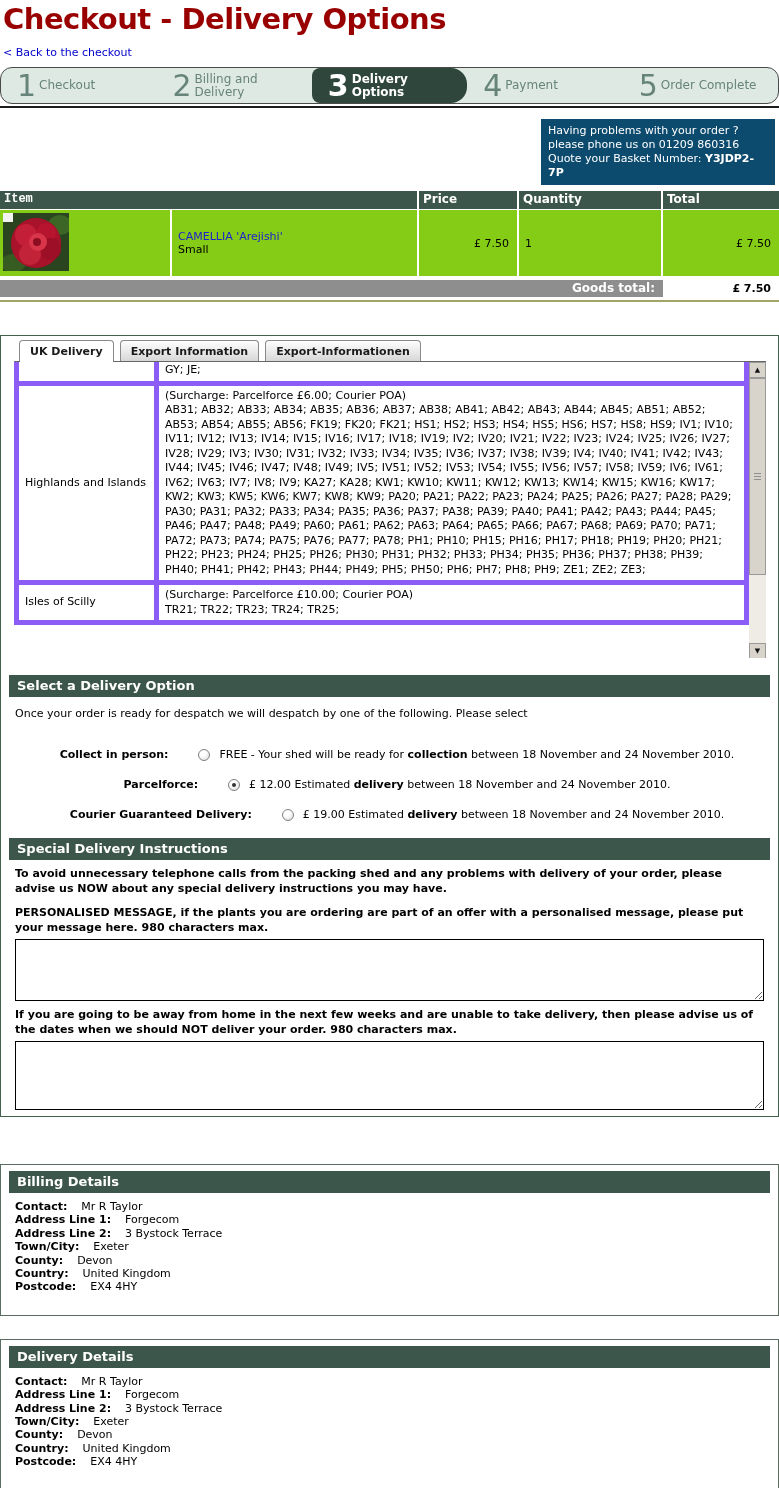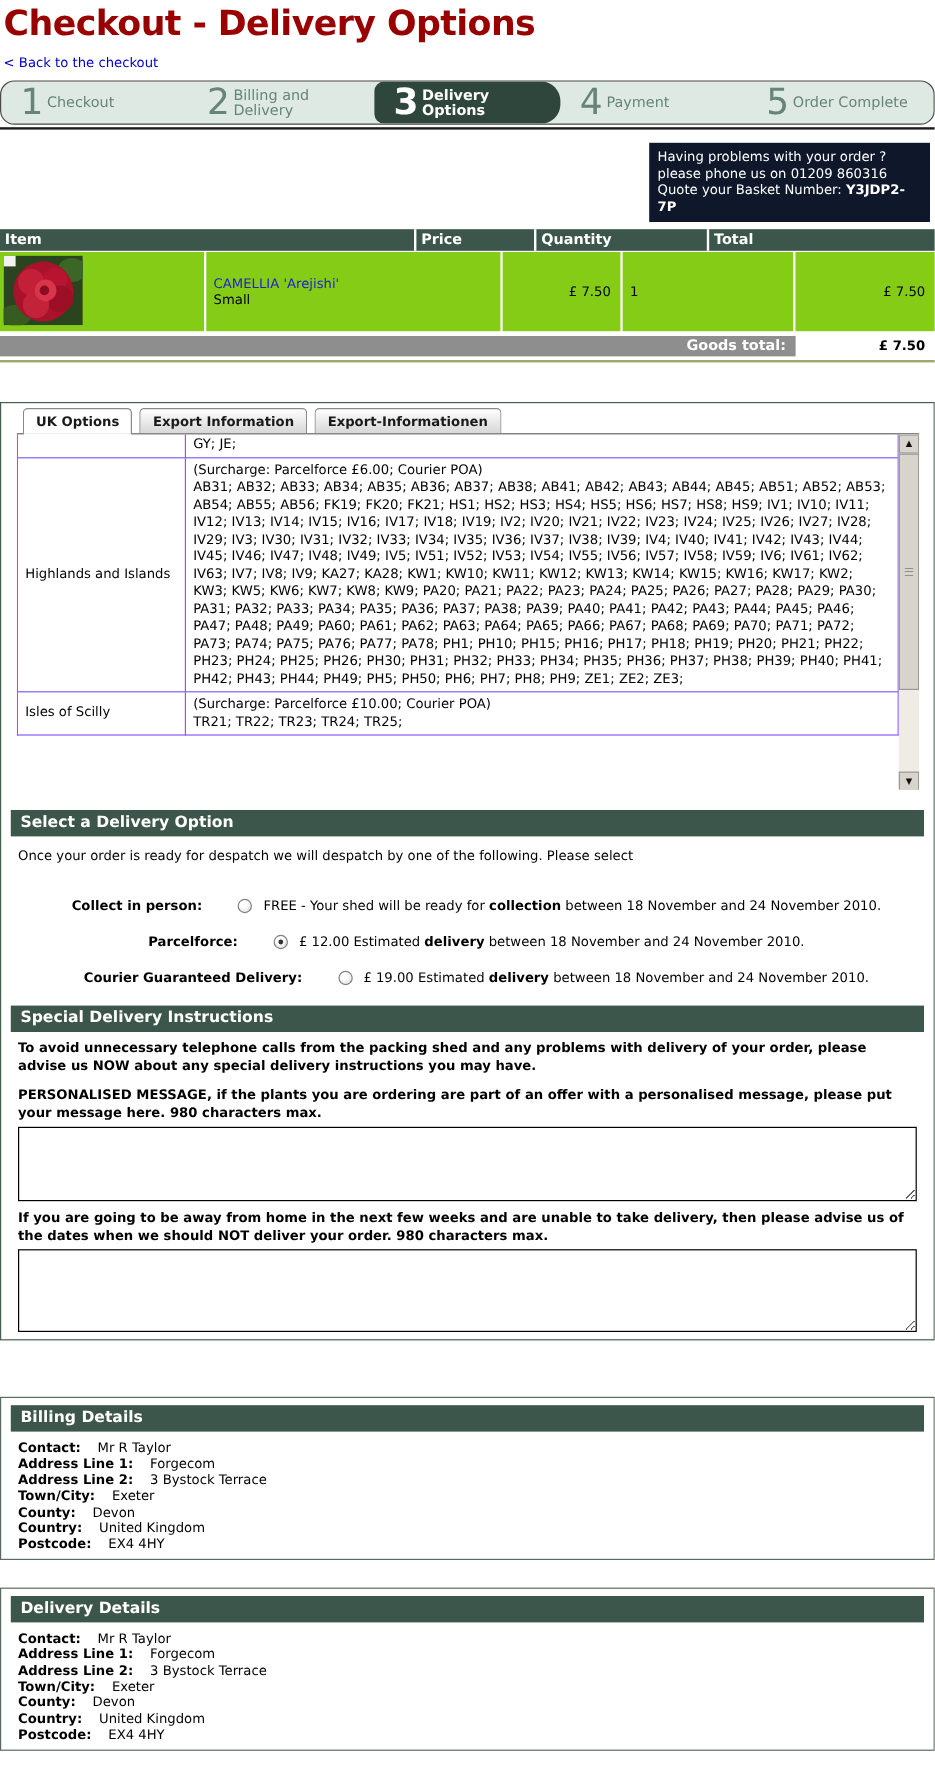--- a/index.html
+++ b/index.html
@@ -22,31 +22,31 @@
   .step { flex: 1 1 0; display:flex; align-items:center; padding-left: 16px; color:#66847a; }
   .step .step-num { font-size: 30px; line-height: 30px; margin-right: 3px; }
   .step .step-label { font-size: 12px; line-height: 13px; }
   .step:nth-child(2) .step-label, .step:nth-child(3) .step-label { max-width: 64px; }
   .step.active { background:#2e463c; color:#fff; border-radius: 8px 16px 16px 8px; }
   .step.active .step-num, .step.active .step-label { font-weight: bold; }
   .steps-underline { height: 2px; background:#1c1c1c; margin-top: 2px; }
 
   
   .help-box {
-    width: 234px; margin: 11px 4px 0 auto; background:#0f172a; color:#fff;
+    width: 234px; margin: 11px 4px 0 auto; background:#0c4a6e; color:#fff;
     font-size: 11px; line-height: 14px; padding: 5px 7px;
   }
   .help-box b { font-weight: bold; }
 
   
   .basket { margin-top: 6px; }
   .b-header { display:flex; height: 18px; background:#3c564b; color:#fff; font-weight:bold; font-size:12px; }
   .b-header > div { padding: 1px 0 0 4px; border-right: 2px solid #fff; }
   .b-header > div:last-child { border-right: none; }
-  .col-item { width: 347px; } .col-price { width: 100px; } .col-qty { width: 144px; } .col-total { width: 116px; }
+  .col-item { width: 419px; font-family: Liberation Mono, monospace; } .col-price { width: 100px; } .col-qty { width: 144px; } .col-total { width: 116px; }
   .b-row { display:flex; height: 66px; margin-top: 1px; }
   .b-row > div { background:#84cc16; border-right: 2px solid #fff; display:flex; align-items:center; }
   .b-row > div:last-child { border-right:none; }
   .cell-img { width: 172px; align-items:flex-start !important; padding: 3px; }
   .cell-name { width: 247px; flex-direction: column; align-items:flex-start !important; justify-content:center; padding-left: 6px; }
   .cell-name .item-link { color:#2222cc; cursor:pointer; }
   .cell-price { width: 100px; justify-content:flex-end; padding-right: 8px; }
   .cell-qty { width: 144px; padding-left: 6px; }
   .cell-total { width: 116px; justify-content:flex-end; padding-right: 8px; }
   .b-total { display:flex; margin-top: 4px; height: 17px; }
@@ -60,21 +60,21 @@
   .tab {
     font-weight: bold; font-size: 11px; padding: 4px 10px 3px 10px; cursor: pointer;
     border: 1px solid #8a8a8a; border-bottom: none; border-radius: 4px 4px 0 0;
     background: linear-gradient(#fefefe, #d7d7d7); color:#1a1a1a;
   }
   .tab.active { background: #fff; position: relative; }
   .tab.active::after { content:""; position:absolute; left:0; right:0; bottom:-2px; height:2px; background:#fff; }
 
   .scroll-region { margin: 0 12px 0 13px; height: 297px; position: relative; overflow: hidden; border-top: 1px solid #666; }
   .pc-table { width: 735px; border-collapse: collapse; margin-top: -2px; font-size: 11px; line-height: 14.5px; }
-  .pc-table td { border: 1px solid #8b5cf6; padding: 3px 6px; vertical-align: middle; }
+  .pc-table td { border: 5px solid #8b5cf6; padding: 3px 6px; vertical-align: middle; }
   .pc-table td.region { width: 140px; }
   .pc-table tr.partial td { border-top: none; }
   
   .sbar { position:absolute; top:0; right:0; width:17px; height:297px; background:#efece6; }
   .sbar .btn { position:absolute; left:0; width:17px; height:16px; background:#d8d4cc; border:1px solid #9a9a9a; font-size:7px; text-align:center; line-height:14px; color:#111; cursor:pointer; }
   .sbar .btn.up { top:0; } .sbar .btn.down { bottom:0; }
   .sbar .thumb { position:absolute; left:0; top:16px; width:17px; height:197px; background:#d8d4cc; border:1px solid #9a9a9a; cursor:grab; }
   .sbar .thumb::after { content:""; position:absolute; left:4px; right:4px; top:50%; margin-top:-4px; height:8px;
     background: repeating-linear-gradient(#8f8f8f 0 1px, transparent 1px 3px); }
 
@@ -90,21 +90,21 @@
 
   .bold-para { margin: 6px 14px 0 14px; font-weight: bold; line-height: 15px; }
   .msg-area { display:block; margin: 2px 14px 0 14px; width: 749px; border: 1px solid #000; background:#fff;
     font-family: "DejaVu Sans", sans-serif; font-size: 11px; padding: 2px; }
   .msg-area.first { height: 62px; margin-top: 4px; }
   .msg-area.second { height: 69px; margin-top: 4px; }
   .bar-special { margin-top: 15px; }
   .bar-additional { margin-top: 8px; }
 
   
-  .addr-box { border: 1px solid #5a6b60; margin-top: 47px; padding-bottom: 5px; }
+  .addr-box { border: 1px solid #5a6b60; margin-top: 47px; padding-bottom: 21px; }
   .addr-box.second { margin-top: 23px; }
   .addr-box .section-bar { margin-top: 6px; }
   .addr-fields { margin: 7px 0 0 14px; }
   .addr-row { line-height: 13.4px; }
   .addr-row .lbl { font-weight: bold; }
   .addr-row .val { margin-left: 14px; }
 </style>
 </head>
 <body>
 
@@ -178,21 +178,21 @@
   </div>
   <div class="b-total">
     <div class="gt-bar">Goods total:</div>
     <div class="gt-val">£ 7.50</div>
   </div>
   <div class="olive-line"></div>
 </div>
 
 <div class="main-box">
   <div class="tabs">
-    <div class="tab active">UK Options</div>
+    <div class="tab active">UK Delivery</div>
     <div class="tab">Export Information</div>
     <div class="tab">Export-Informationen</div>
   </div>
 
   <div class="scroll-region">
     <table class="pc-table">
       <tbody>
           <tr class="partial">
         <td class="region"></td>
         <td>GY; JE;</td>

